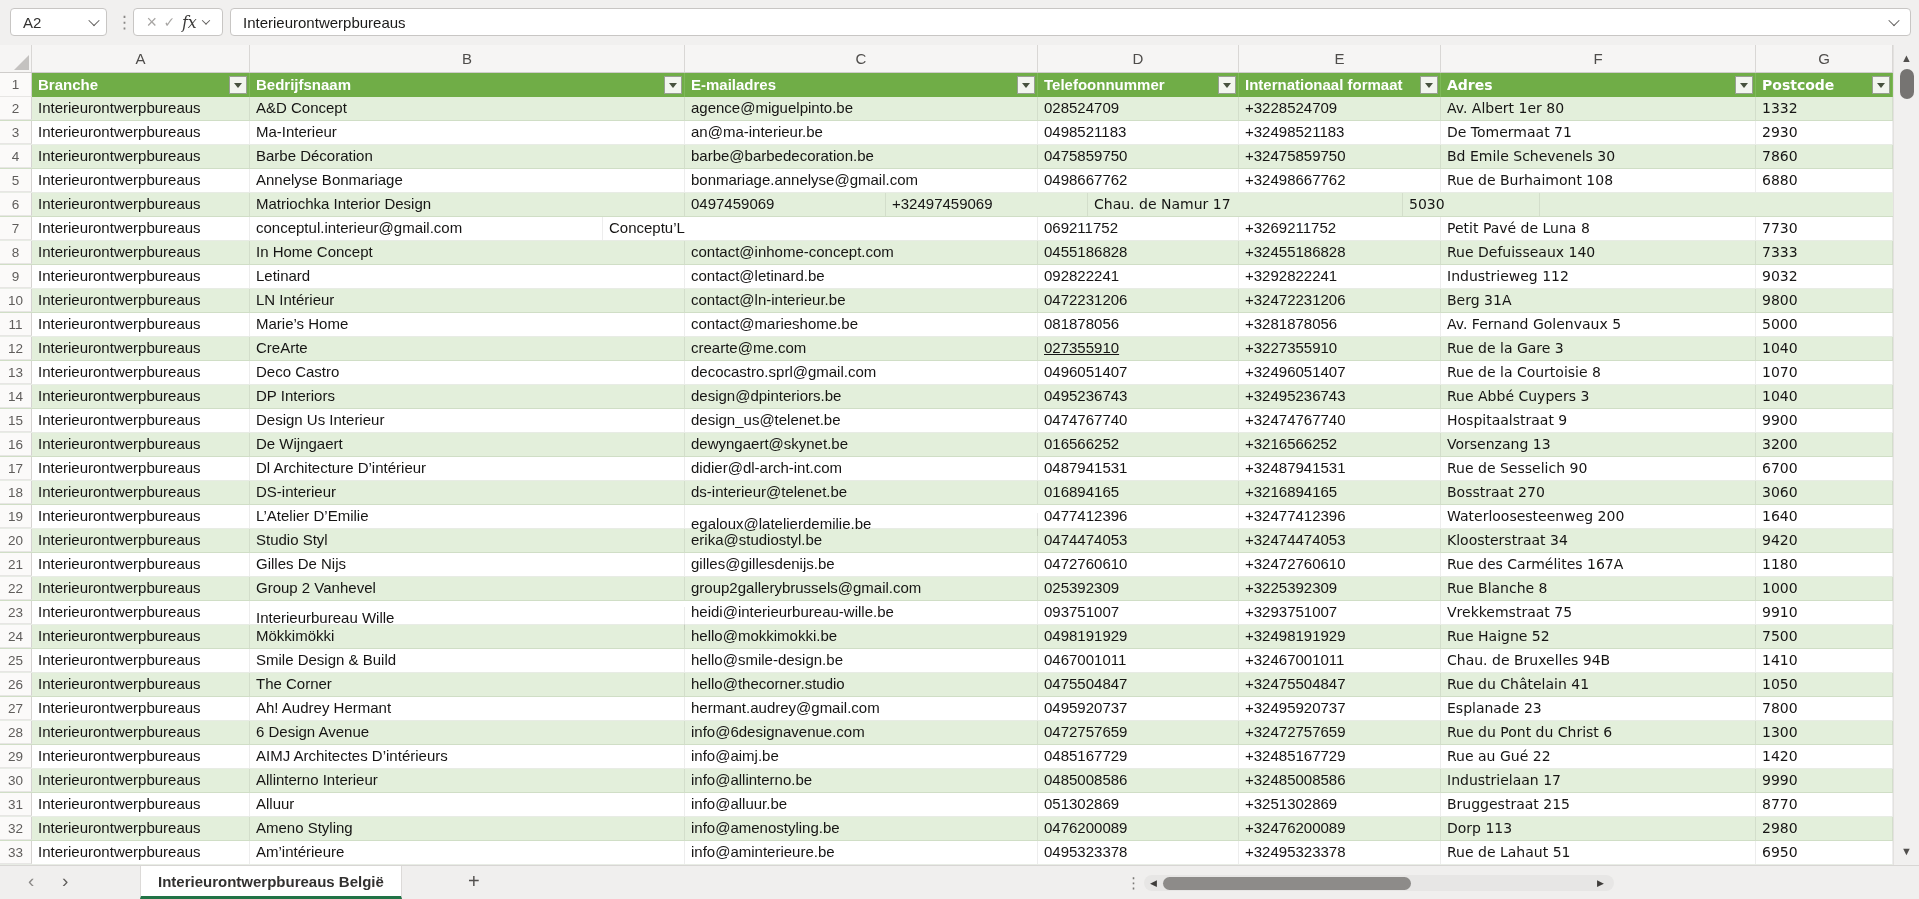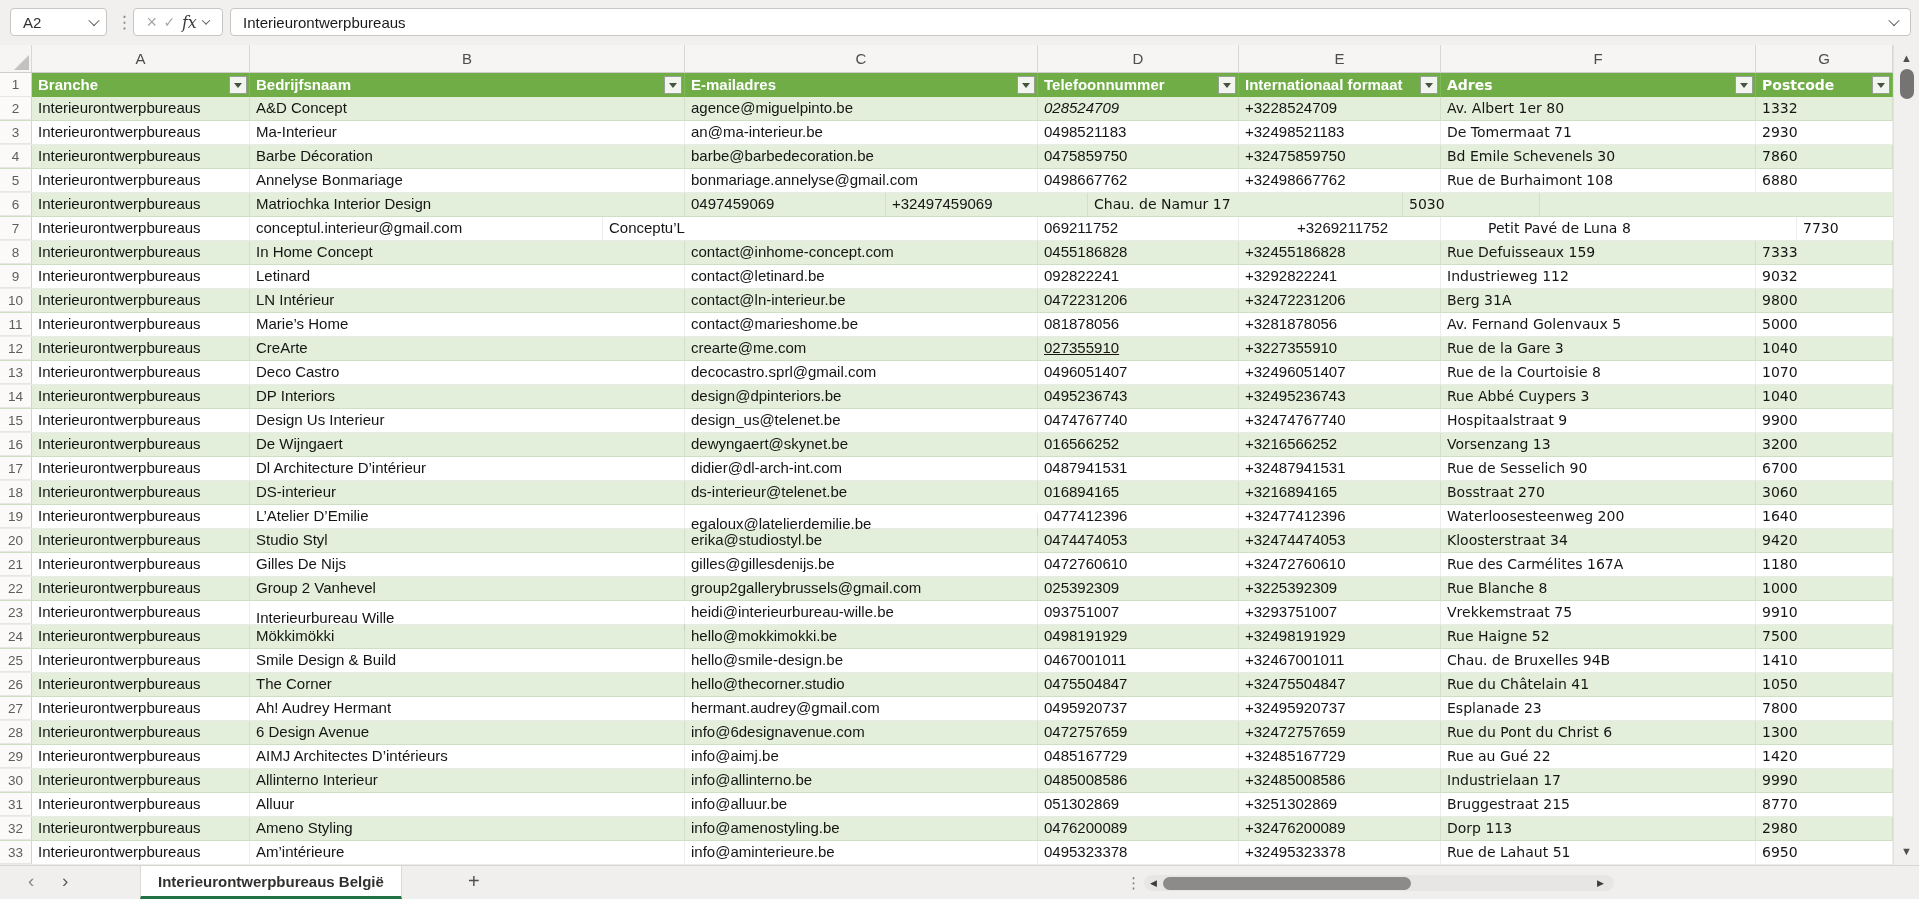--- a/index.html
+++ b/index.html
@@ -121,21 +121,21 @@
           <div class="hcell wide" style="width: 137px;"><span>Postcode</span><div class="filterbtn">
               <div class="ftri"></div>
             </div></div>
         </div>
       <div class="gridbody">
           <div class="gridrow even">
             <div class="rownum">2</div>
             <div class="cell c0" style="width: 218px;">Interieurontwerpbureaus</div>
             <div class="cell c1" style="width: 435px;">A&amp;D Concept</div>
             <div class="cell c2" style="width: 353px;">agence@miguelpinto.be</div>
-            <div class="cell c3" style="width: 201px; font-style: italic;">028524709</div>
+            <div class="cell c3" style="width: 201px;">028524709</div>
             <div class="cell c4" style="width: 202px;">+3228524709</div>
             <div class="cell c5" style="width: 315px;">Av. Albert 1er 80</div>
             <div class="cell c6" style="width: 137px;">1332</div>
           </div>
           <div class="gridrow odd">
             <div class="rownum">3</div>
             <div class="cell c0" style="width: 218px;">Interieurontwerpbureaus</div>
             <div class="cell c1" style="width: 435px;">Ma-Interieur</div>
             <div class="cell c2" style="width: 353px;">an@ma-interieur.be</div>
             <div class="cell c3" style="width: 201px;">0498521183</div>
@@ -171,32 +171,32 @@
             <div class="cell c4" style="width: 202px;">+32497459069</div>
             <div class="cell c5" style="width: 315px;">Chau. de Namur 17</div>
             <div class="cell c6" style="width: 137px;">5030</div>
           </div>
           <div class="gridrow odd">
             <div class="rownum">7</div>
             <div class="cell c0" style="width: 218px;">Interieurontwerpbureaus</div>
             <div class="cell c2" style="width: 353px;">conceptul.interieur@gmail.com</div>
             <div class="cell c1" style="width: 435px;">Conceptu’L</div>
             <div class="cell c3" style="width: 201px;">069211752</div>
-            <div class="cell c4" style="width: 202px; text-align: center;">+3269211752</div>
-            <div class="cell c5" style="width: 315px; margin-left: 41px;">Petit Pavé de Luna 8</div>
+            <div class="cell c4" style="width: 202px;">+3269211752</div>
+            <div class="cell c5" style="width: 315px;">Petit Pavé de Luna 8</div>
             <div class="cell c6" style="width: 137px;">7730</div>
           </div>
           <div class="gridrow even">
             <div class="rownum">8</div>
             <div class="cell c0" style="width: 218px;">Interieurontwerpbureaus</div>
             <div class="cell c1" style="width: 435px;">In Home Concept</div>
             <div class="cell c2" style="width: 353px;">contact@inhome-concept.com</div>
             <div class="cell c3" style="width: 201px;">0455186828</div>
             <div class="cell c4" style="width: 202px;">+32455186828</div>
-            <div class="cell c5" style="width: 315px;">Rue Defuisseaux 159</div>
+            <div class="cell c5" style="width: 315px;">Rue Defuisseaux 140</div>
             <div class="cell c6" style="width: 137px;">7333</div>
           </div>
           <div class="gridrow odd">
             <div class="rownum">9</div>
             <div class="cell c0" style="width: 218px;">Interieurontwerpbureaus</div>
             <div class="cell c1" style="width: 435px;">Letinard</div>
             <div class="cell c2" style="width: 353px;">contact@letinard.be</div>
             <div class="cell c3" style="width: 201px;">092822241</div>
             <div class="cell c4" style="width: 202px;">+3292822241</div>
             <div class="cell c5" style="width: 315px;">Industrieweg 112</div>

